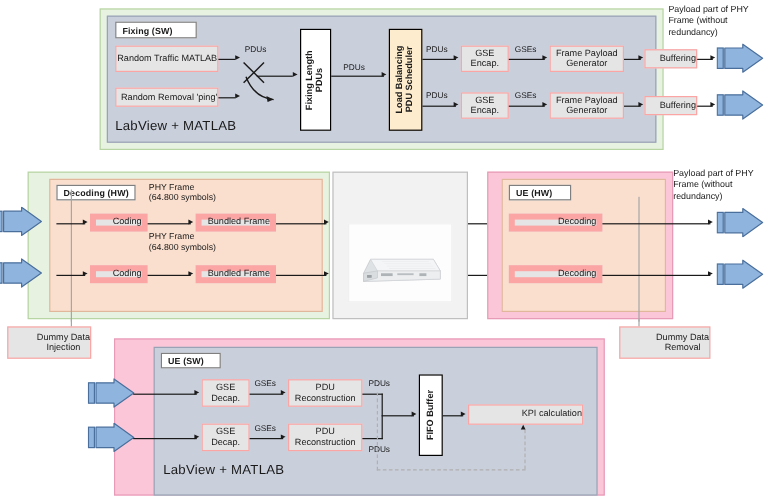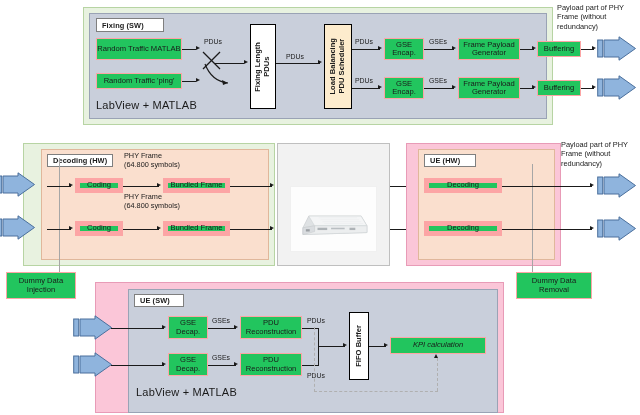--- a/index.html
+++ b/index.html
@@ -41,25 +41,25 @@
     background: #c9cfdb;
     border: 1px solid #9aa3b5;
   }
   .inner-peach {
     background: #fadfce;
     border: 1px solid #e0b79b;
   }
 
   
   .box {
-    background: #22c55e;
+    background: #e5e5e5;
     border: 5px solid #fca5a5;
     display: flex;
     align-items: center;
-    justify-content: center;
+    justify-content: flex-end;
     text-align: center;
     line-height: 1.12;
     font-size: 7.6px;
   }
   .box.thick { border-width: 1.4px; }
 
   
   .chip {
     background: #ffffff;
     border: 1px solid #7f7f7f;
@@ -151,21 +151,21 @@
   <div class="abs chip" style="left:96px; top:18px; width:68px; height:14px;">
     <span>Fixing (SW)</span>
   </div>
 
   <div class="abs platform" style="left:96px; top:99px; width:130px;">LabView + MATLAB</div>
 
   <div class="abs box thick" style="left:96px; top:38px; width:86px; height:22px;">
     <span>Random Traffic MATLAB</span>
   </div>
   <div class="abs box thick" style="left:96px; top:73px; width:86px; height:16px;">
-    <span>Random Traffic 'ping'</span>
+    <span>Random Removal 'ping'</span>
   </div>
 
   <div class="abs hline" style="left:182px; top:48.5px; width:14px;"></div>
   <div class="abs arrowhead" style="left:196px; top:46px;"></div>
   <div class="abs hline" style="left:182px; top:80.5px; width:14px;"></div>
   <div class="abs arrowhead" style="left:196px; top:78px;"></div>
 
   <svg class="abs" style="left:200px; top:44px; width:44px; height:44px;" viewBox="0 0 44 44">
     <line x1="3" y1="8" x2="20" y2="25" stroke="#1a1a1a" stroke-width="1.2"></line>
     <line x1="20" y1="8" x2="3" y2="25" stroke="#1a1a1a" stroke-width="1.2"></line>
@@ -423,21 +423,21 @@
   <div class="abs hline" style="left:318px; top:345.5px; width:27px;"></div>
   <div class="abs arrowhead" style="left:343px; top:343px;"></div>
 
   <div class="abs vbox" style="left:349px; top:312px; width:20px; height:68px;">
     <span>FIFO Buffer</span>
   </div>
 
   <div class="abs hline" style="left:369px; top:345.5px; width:17px;"></div>
   <div class="abs arrowhead" style="left:384px; top:343px;"></div>
 
-  <div class="abs box thick" style="left:390px; top:337px; width:96px; height:17px;font-style:italic;">
+  <div class="abs box thick" style="left:390px; top:337px; width:96px; height:17px;">
     <span>KPI calculation</span>
   </div>
 
   <div class="abs dashline-v" style="left:314px; top:327px; height:65px;"></div>
   <div class="abs dashline" style="left:314px; top:391px; width:124px;"></div>
   <div class="abs dashline-v" style="left:437px; top:358px; height:33px;"></div>
   <div class="abs arrowhead-up" style="left:434px; top:354px;"></div>
 
 </div>
 

